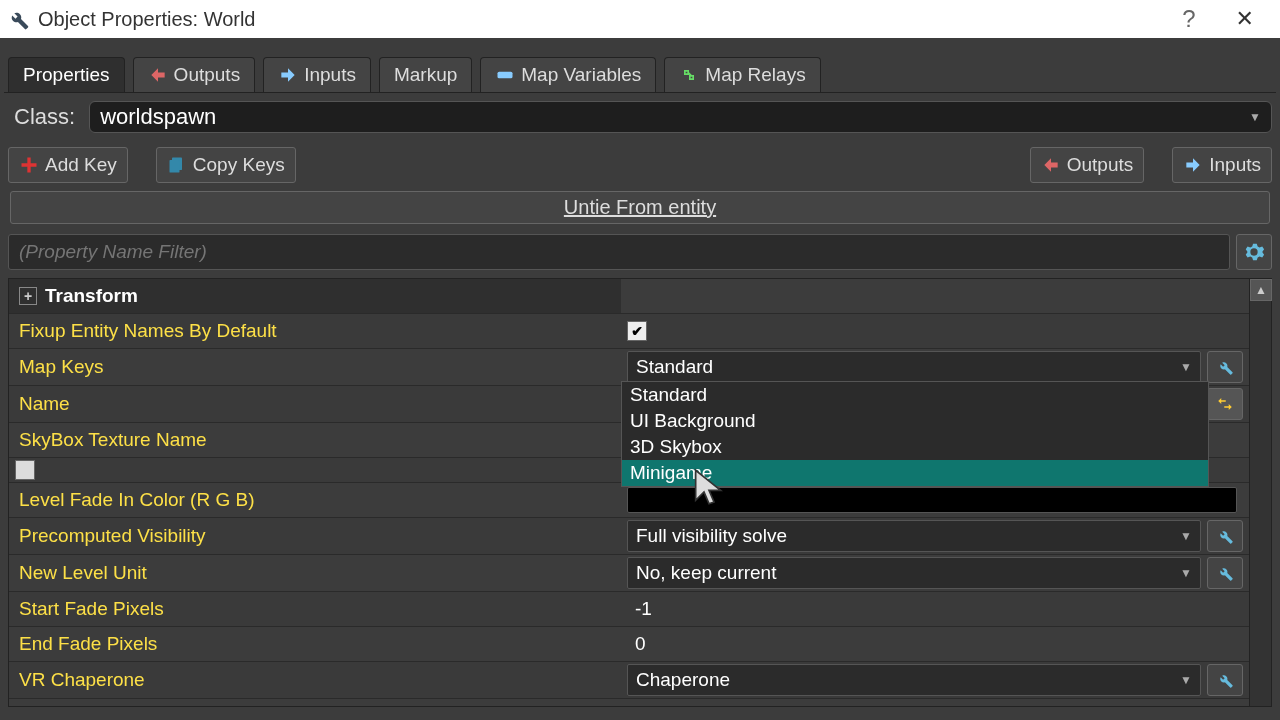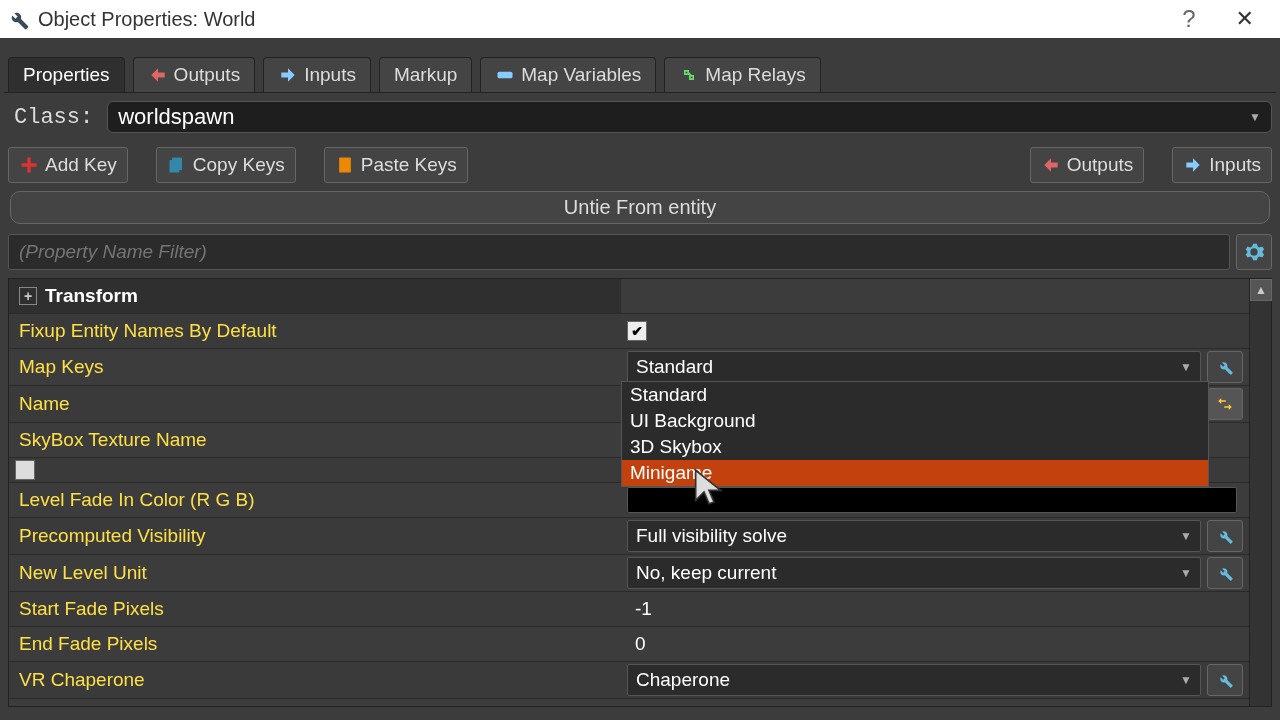--- a/index.html
+++ b/index.html
@@ -10,30 +10,30 @@
 .titlebar .title { flex:1; font-size:20px; color:#333; }
 .titlebar .help { font-size:24px; color:#666; padding:0 20px; cursor:pointer; }
 .titlebar .close { font-size:22px; color:#333; padding:0 20px; cursor:pointer; }
 .client { background:#3c3c3c; flex:1; display:flex; flex-direction:column; padding:13px 4px; }
 .tabs { display:flex; gap:8px; padding:6px 4px 0 4px; border-bottom:1px solid #222; }
 .tab { display:flex; align-items:center; gap:6px; padding:6px 14px; background:#444; color:#ddd; border:1px solid #222; border-bottom:none; border-radius:4px 4px 0 0; cursor:pointer; font-size:19px; }
 .tab.active { background:#2f2f2f; color:#fff; }
 .tab .ticon { width:20px; height:20px; }
 .row { display:flex; align-items:center; gap:8px; padding:8px 4px; }
 .classrow { font-size:22px; color:#ddd; }
-.classrow .label { padding:0 6px;font-family:Liberation Mono, monospace; }
+.classrow .label { padding:0 6px; }
 .classrow .select { flex:1; background:#1e1e1e; border:1px solid #555; color:#fff; font-size:22px; padding:2px 10px; border-radius:6px; display:flex; justify-content:space-between; align-items:center; }
 .toolbar { display:flex; align-items:center; gap:28px; padding:6px 4px; }
 .btn { display:flex; align-items:center; gap:6px; background:#444; border:1px solid #666; color:#ddd; padding:6px 10px; border-radius:3px; cursor:pointer; font-size:19px; }
 .btn .bicon { width:20px; height:20px; display:inline-block; }
 .btn.red .bicon { color:#d33; }
 .btn.blue .bicon { color:#38a; }
 .btn.orange .bicon { color:#e80; }
 .spacer { flex:1; }
-.untie { margin:2px 6px; background:#444; border:1px solid #666; color:#ddd; text-align:center; padding:4px 0; border-radius:10px; cursor:pointer; font-size:20px; }
+.untie { margin:2px 6px; background:#444; border:1px solid #666; color:#ddd; text-align:center; padding:4px 0; border-radius:3px; cursor:pointer; font-size:20px;text-decoration:underline; }
 .filterrow { display:flex; gap:6px; padding:8px 4px; }
 .filterrow input { flex:1; background:#2b2b2b; border:1px solid #555; color:#aaa; font-size:19px; font-style:italic; padding:6px 10px; border-radius:3px; }
 .gearbtn { width:36px; height:36px; background:#444; border:1px solid #666; border-radius:3px; display:flex; align-items:center; justify-content:center; color:#6bd; cursor:pointer; }
 .proparea { flex:1; position:relative; margin:0 4px; border:1px solid #222; display:flex; }
 .proplist { flex:1; overflow:hidden; position:relative; }
 .prow { display:flex; align-items:center; border-bottom:1px solid #2a2a2a; }
 .prow.alt { background:#3a3a3a; }
 .pleft { width:612px; padding:6px 10px; color:#fde047; font-size:19px; display:flex; align-items:center; gap:8px; }
 .pleft.header { background:#2f2f2f; color:#fff; font-weight:bold; }
 .pleft .expand { width:18px; height:18px; border:1px solid #888; display:flex; align-items:center; justify-content:center; font-size:14px; color:#ccc; }
@@ -41,21 +41,21 @@
 .checkbox { width:20px; height:20px; background:#eee; border:1px solid #666; display:flex; align-items:center; justify-content:center; color:#000; font-size:14px; font-weight:bold; }
 .dropdown { flex:1; background:#2b2b2b; border:1px solid #555; color:#fff; padding:4px 8px; border-radius:2px; display:flex; justify-content:space-between; align-items:center; font-size:19px; }
 .wrenchbtn { width:36px; height:32px; background:#444; border:1px solid #666; border-radius:3px; display:flex; align-items:center; justify-content:center; color:#6bd; cursor:pointer; }
 .wrenchbtn.yellow { color:#fc3; background:#555; }
 .textval { flex:1; color:#fff; padding:4px 8px; font-size:19px; }
 .colorbox { flex:1; background:#000; border:1px solid #555; height:26px; border-radius:2px; margin-right:6px; }
 .scrollbar { width:22px; background:#333; border-left:1px solid #222; position:relative; }
 .scrollbtn { width:22px; height:22px; background:#555; border:1px solid #666; display:flex; align-items:center; justify-content:center; color:#ccc; font-size:12px; }
 .dropdown-list { position:absolute; top:32px; left:0; right:40px; background:#2b2b2b; border:1px solid #555; z-index:10; }
 .dropdown-list .opt { padding:2px 8px; color:#fff; font-size:19px; }
-.dropdown-list .opt.hl { background:#c2410c; }
+.dropdown-list .opt.hl { background:#0f766e; }
 .cursor-img { position:absolute; width:40px; height:40px; z-index:20; pointer-events:none; }
 .chev { font-size:12px; color:#aaa; }
 svg { display:block; }
 </style>
 </head>
 <body>
 
 <div class="window">
   <div class="titlebar">
     <svg class="wrench" viewBox="0 0 24 24" fill="currentColor">
@@ -115,26 +115,20 @@
           </svg>
           <span>Add Key</span>
         </div>
       <div class="btn blue">
           <svg class="bicon" viewBox="0 0 24 24" fill="currentColor">
             <rect x="6" y="3" width="12" height="15" rx="1"></rect>
             <rect x="3" y="6" width="12" height="15" rx="1" fill="#38a"></rect>
           </svg>
           <span>Copy Keys</span>
         </div>
-      <div class="btn orange">
-          <svg class="bicon" viewBox="0 0 24 24" fill="currentColor">
-            <rect x="5" y="3" width="14" height="18" rx="1"></rect>
-          </svg>
-          <span>Paste Keys</span>
-        </div>
       <div class="spacer"></div>
       <div class="btn">
           <svg class="bicon" viewBox="0 0 24 24" fill="#d66">
             <path d="M4 12l8-8v5h8v6h-8v5z"></path>
           </svg>
           <span>Outputs</span>
         </div>
       <div class="btn">
           <svg class="bicon" viewBox="0 0 24 24" fill="#8cf">
             <path d="M20 12l-8 8v-5H4v-6h8V4z"></path>

